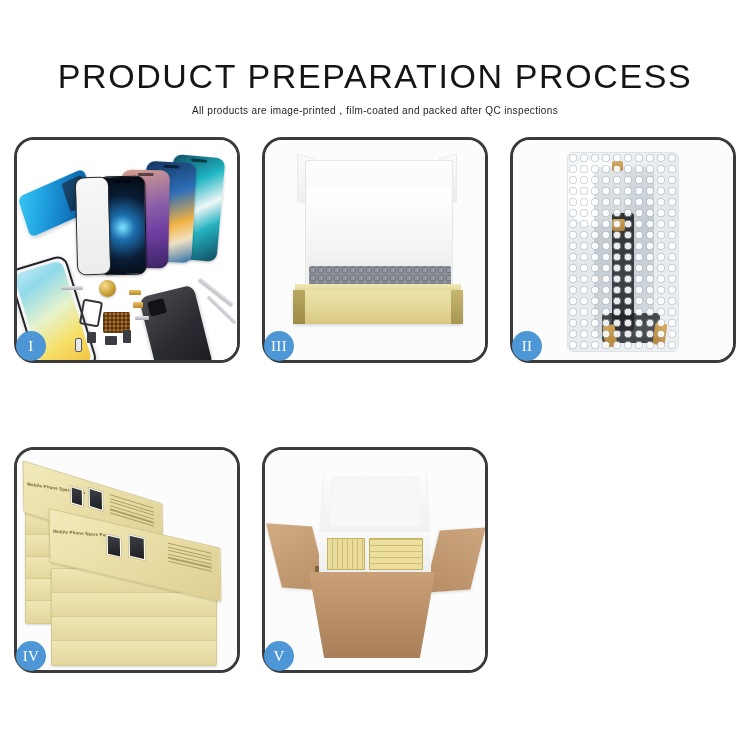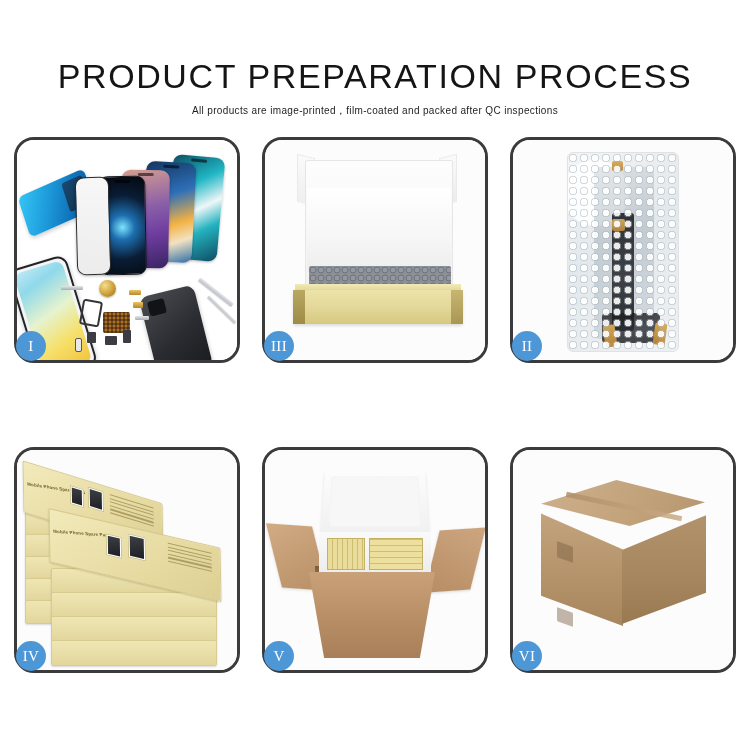--- a/index.html
+++ b/index.html
@@ -521,26 +521,15 @@
         <div class="flapR5"></div>
         <div class="carton-inner"></div>
         <div class="foam-liner5"></div>
         <div class="ybundle n1"></div>
         <div class="ybundle n2"></div>
         <div class="carton"></div>
       </div>
       <div class="badge">V</div>
     </div>
 
-    <div class="panel">
-      <div class="panel-inner">
-        <div class="ship-top"></div>
-        <div class="ship-seam"></div>
-        <div class="ship-left"></div>
-        <div class="ship-right"></div>
-        <div class="ship-tape t1"></div>
-        <div class="ship-tape t2"></div>
-      </div>
-      <div class="badge">VI</div>
-    </div>
 
   </div>
 </div>
 
 </body></html>

